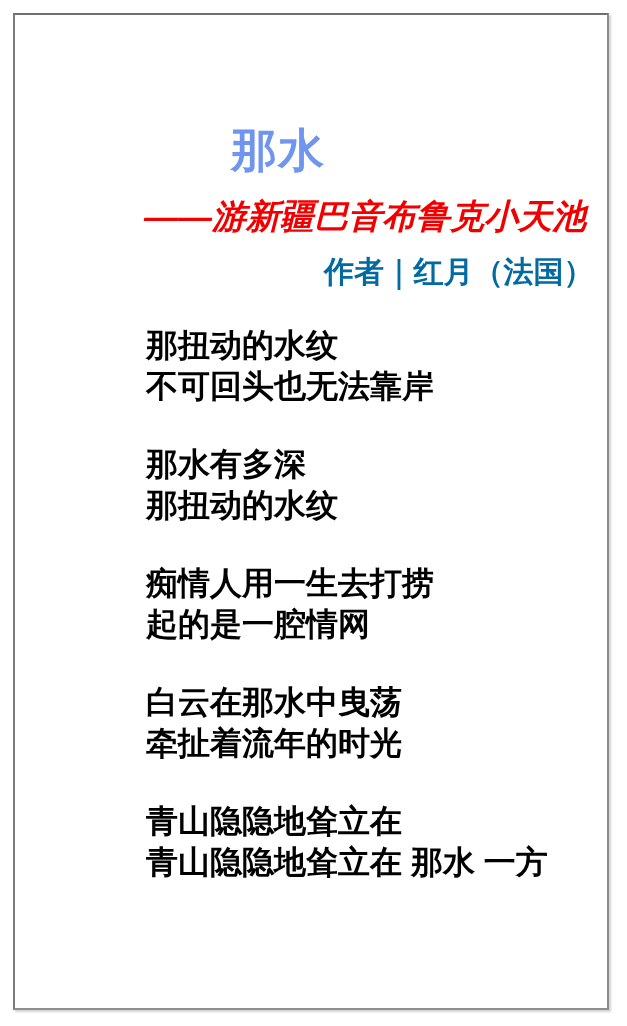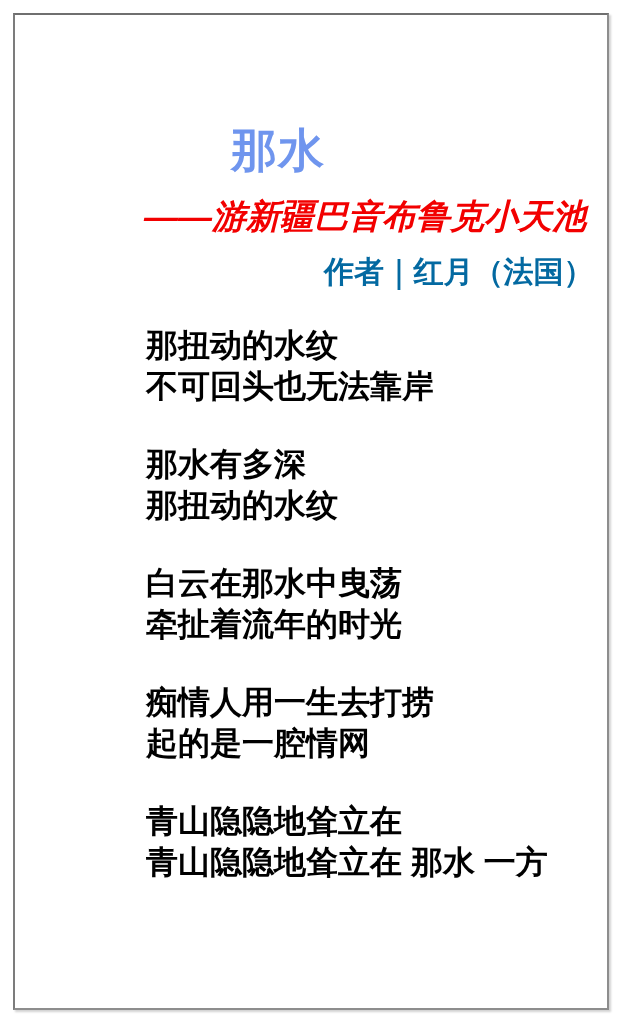--- a/index.html
+++ b/index.html
@@ -87,24 +87,24 @@
 <div class="poem-body" style="color: rgb(0, 0, 0);">
   <p class="stanza">
     <span class="poem-line">那扭动的水纹</span>
     <span class="poem-line">不可回头也无法靠岸</span>
   </p>
   <p class="stanza">
     <span class="poem-line">那水有多深</span>
     <span class="poem-line">那扭动的水纹</span>
   </p>
   <p class="stanza">
+    <span class="poem-line">痴情人用一生去打捞</span>
+    <span class="poem-line">起的是一腔情网</span>
+  </p>
+  <p class="stanza">
     <span class="poem-line">白云在那水中曳荡</span>
     <span class="poem-line">牵扯着流年的时光</span>
-  </p>
-  <p class="stanza">
-    <span class="poem-line">痴情人用一生去打捞</span>
-    <span class="poem-line">起的是一腔情网</span>
   </p>
   <p class="stanza">
     <span class="poem-line">青山隐隐地耸立在</span>
     <span class="poem-line">青山隐隐地耸立在 那水 一方</span>
   </p>
 </div>
 
 </body></html>

